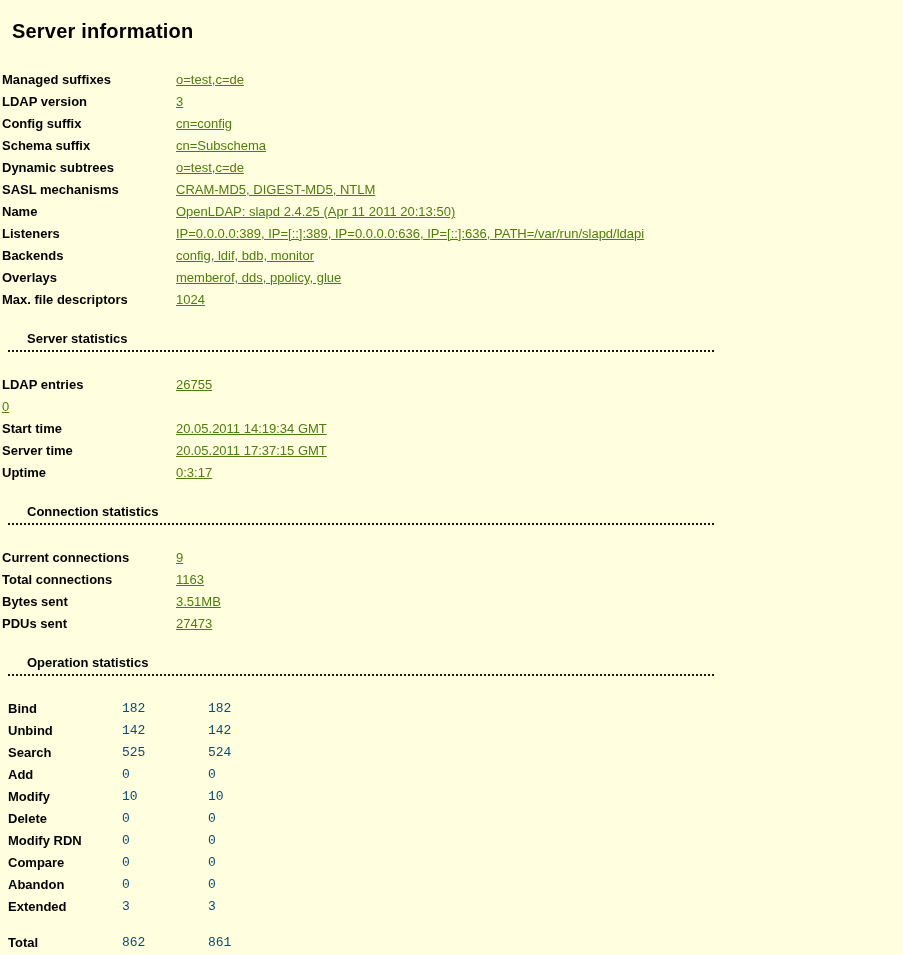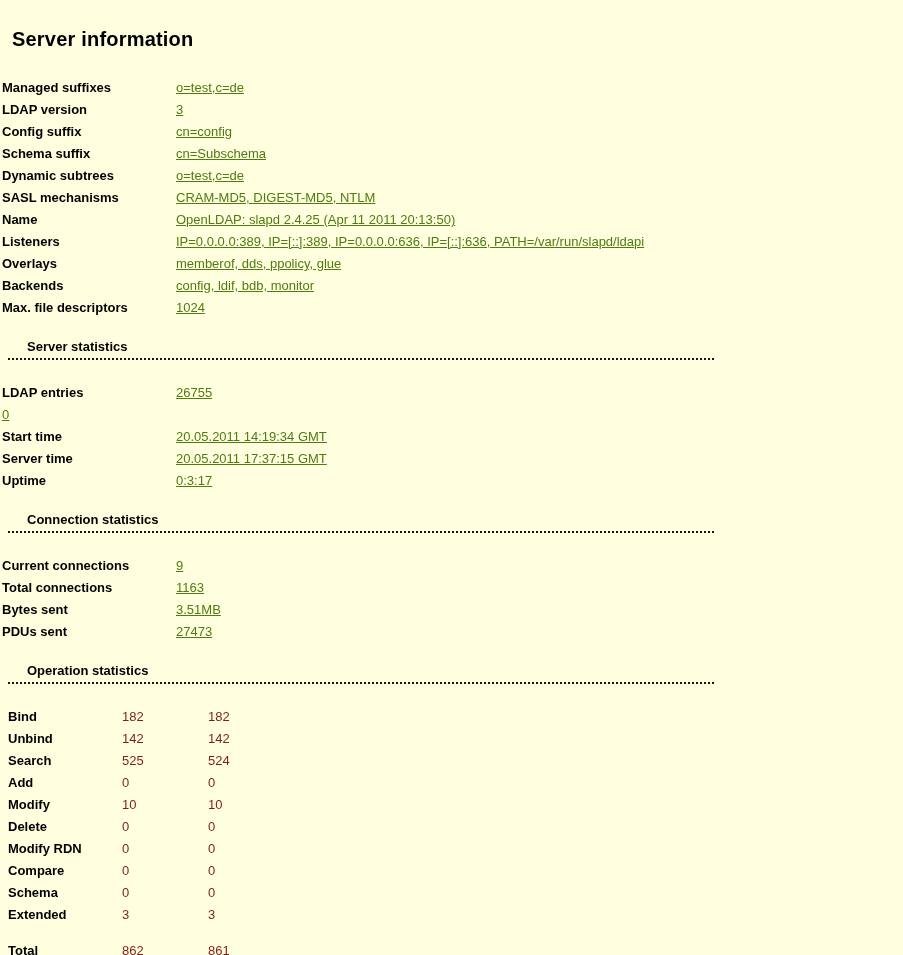--- a/index.html
+++ b/index.html
@@ -12,21 +12,21 @@
   }
   .page {
     width: 903px;
     height: 955px;
     overflow: hidden;
     position: relative;
   }
   h1.page-title {
     font-size: 20px;
     font-weight: bold;
-    margin: 28px 0 26px 12px;
+    margin: 20px 0 26px 12px;
     letter-spacing: 0.2px;
   }
   .kv-row {
     display: flex;
     line-height: 22px;
     padding-left: 2px;
     white-space: nowrap;
   }
   .kv-label {
     width: 174px;
@@ -58,21 +58,22 @@
     font-weight: bold;
   }
   .ops-col {
     width: 86px;
     flex: 0 0 86px;
     font-weight: bold;
   }
   .ops-val {
     width: 86px;
     flex: 0 0 86px;
-    color: #7f1d1d;
+    color: #0c4a6e;
+    font-family: Liberation Mono, monospace;
   }
   .ops-total { margin-top: 14px; }
 </style>
 </head>
 <body>
 
 <div class="page">
 
   <h1 class="page-title">Server information</h1>
 
@@ -103,26 +104,26 @@
     </div>
     <div class="kv-row">
       <div class="kv-label">Name</div>
       <div class="kv-value">OpenLDAP: slapd 2.4.25 (Apr 11 2011 20:13:50)</div>
     </div>
     <div class="kv-row">
       <div class="kv-label">Listeners</div>
       <div class="kv-value">IP=0.0.0.0:389, IP=[::]:389, IP=0.0.0.0:636, IP=[::]:636, PATH=/var/run/slapd/ldapi</div>
     </div>
     <div class="kv-row">
+      <div class="kv-label">Backends</div>
+      <div class="kv-value">config, ldif, bdb, monitor</div>
+    </div>
+    <div class="kv-row">
       <div class="kv-label">Overlays</div>
       <div class="kv-value">memberof, dds, ppolicy, glue</div>
-    </div>
-    <div class="kv-row">
-      <div class="kv-label">Backends</div>
-      <div class="kv-value">config, ldif, bdb, monitor</div>
     </div>
     <div class="kv-row">
       <div class="kv-label">Max. file descriptors</div>
       <div class="kv-value">1024</div>
     </div>
   </div>
 
   <div class="section-head">
     <span>Server statistics</span>
   </div>
@@ -208,21 +209,21 @@
       <div class="ops-label">Modify RDN</div>
       <div class="ops-val">0</div>
       <div class="ops-val">0</div>
     </div>
     <div class="ops-row">
       <div class="ops-label">Compare</div>
       <div class="ops-val">0</div>
       <div class="ops-val">0</div>
     </div>
     <div class="ops-row">
-      <div class="ops-label">Schema</div>
+      <div class="ops-label">Abandon</div>
       <div class="ops-val">0</div>
       <div class="ops-val">0</div>
     </div>
     <div class="ops-row">
       <div class="ops-label">Extended</div>
       <div class="ops-val">3</div>
       <div class="ops-val">3</div>
     </div>
     <div class="ops-row ops-total">
       <div class="ops-label">Total</div>

